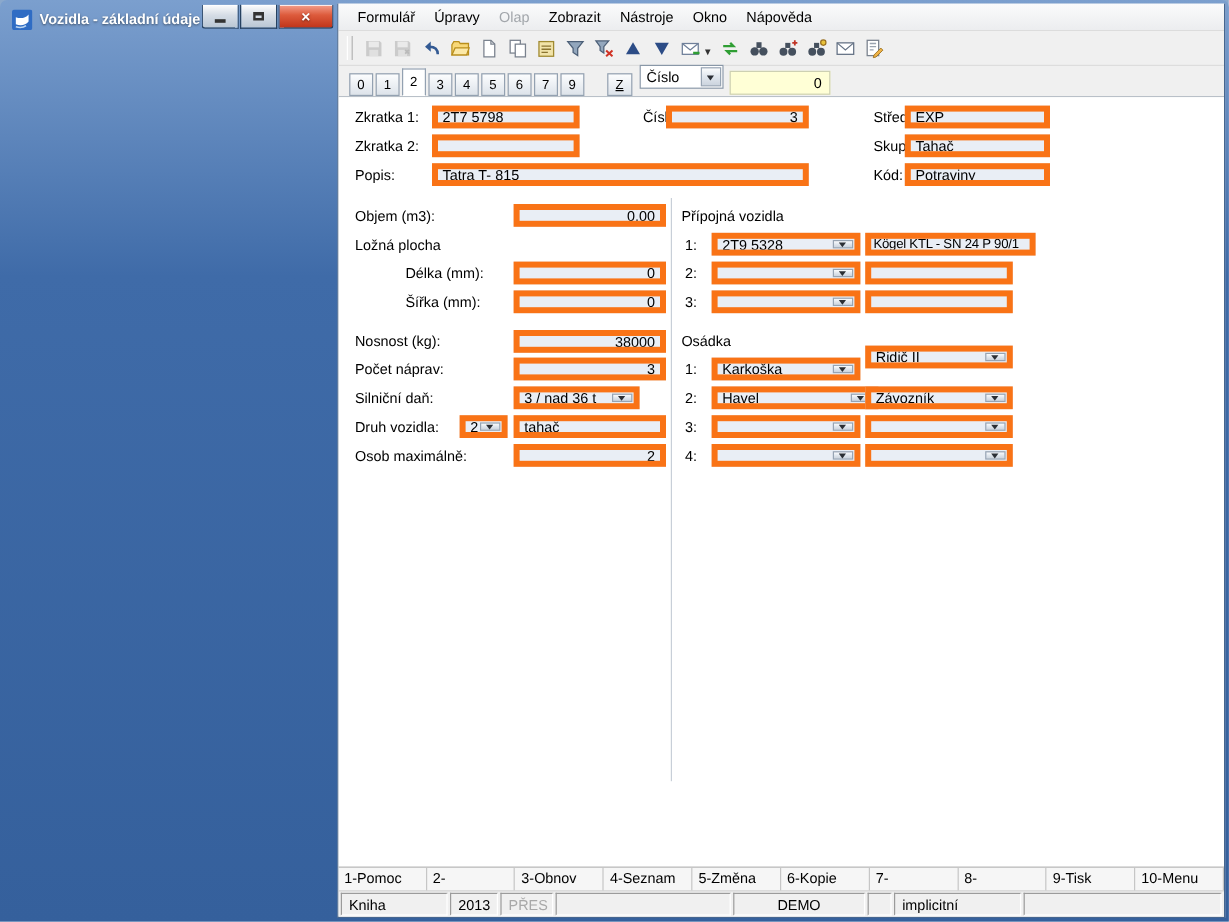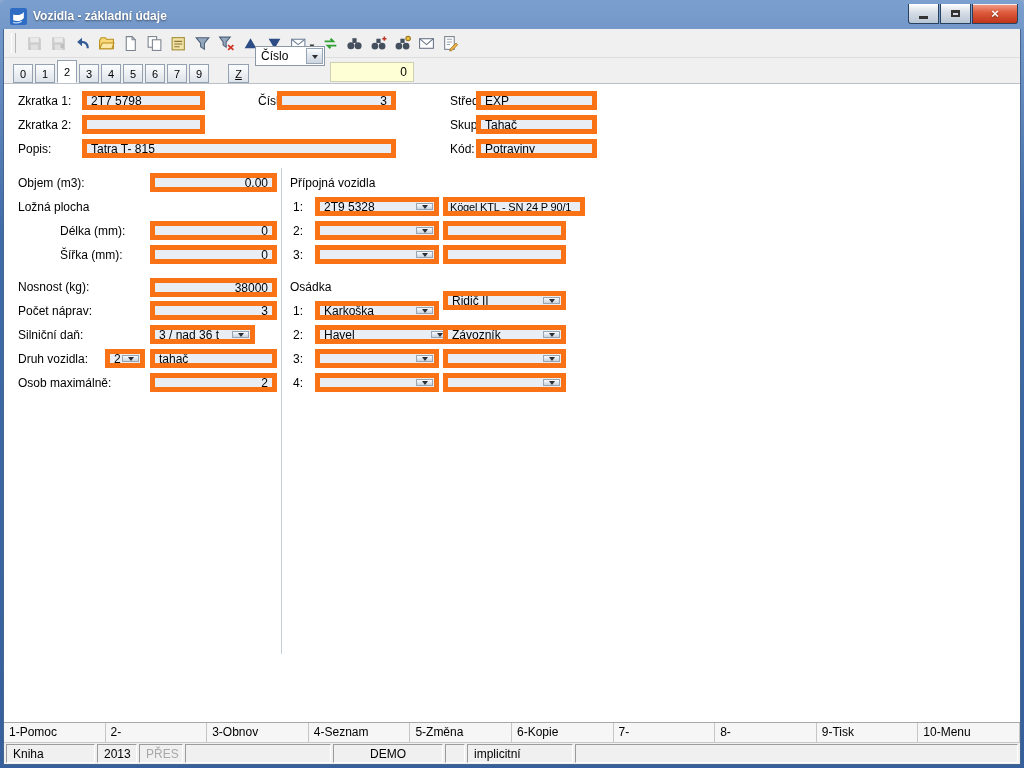--- a/index.html
+++ b/index.html
@@ -1,17 +1,17 @@
 <!DOCTYPE html>
 <html><head>
 <meta charset="utf-8">
 <style>
   html,body{margin:0;padding:0}
   body{width:1024px;height:768px;overflow:hidden;font-family:"Liberation Sans",sans-serif;font-size:12px;color:#000;background:#8aa8cc}
-  .window{position:absolute;inset:0;background:linear-gradient(#7b9fce,#3f6ba8 30%,#35609c);padding:3px;display:flex;flex-direction:column;box-sizing:border-box;border-radius:6px 6px 0 0}
+  .window{position:absolute;inset:0;background:linear-gradient(#7b9fce,#3f6ba8 30%,#35609c);padding:3px;display:flex;box-sizing:border-box;border-radius:6px 6px 0 0}
   .titlebar{height:26px;display:flex;align-items:center;padding:0 3px 0 7px;color:#fff;font-weight:bold;text-shadow:0 1px 2px rgba(0,0,0,.5)}
   .appicon{width:17px;height:17px;margin-right:6px;display:flex}
   .titletext{flex:1;font-size:12px;white-space:nowrap;overflow:hidden}
   .winbtns{display:flex;align-items:flex-start;margin-top:-4px}
   .wbtn{height:19px;border:1px solid #27415f;border-top:none;display:flex;align-items:center;justify-content:center;margin-left:1px;background:linear-gradient(#fdfdfd,#d6dde6 45%,#b9c6d4);box-shadow:inset 0 1px 0 rgba(255,255,255,.8)}
   .wbtn.min,.wbtn.max{width:29px}
   .wbtn.min{border-radius:0 0 0 3px}
   .wbtn.close{width:44px;background:linear-gradient(#f4a08d,#dd5b3c 45%,#c0341a);color:#fff;font-weight:bold;font-size:13px;border-radius:0 0 3px 0}
   .glyph-min{width:9px;height:3px;background:#333;margin-top:8px}
   .glyph-max{width:9px;height:7px;border:2px solid #333;box-sizing:border-box;border-top-width:3px}
@@ -23,21 +23,21 @@
   .grip{width:3px;height:20px;border-left:1px solid #ffffff;border-right:1px solid #b5b5b5;margin:0 6px 0 3px}
   .tbtn{width:22px;height:22px;display:flex;align-items:center;justify-content:center;margin:0 1px}
   .tbtn.disabled{opacity:.45;filter:grayscale(1)}
   .tbdd{font-size:8px;color:#333;margin:6px 3px 0 -2px}
   .prehledbar{height:37px;display:flex;align-items:center;background:#f0f0f0;border-bottom:1px solid #d5d5d5;padding-left:4px}
   .prehled-btn{width:52px;height:34px;display:flex;flex-direction:column;align-items:center;justify-content:center;font-size:11px;gap:1px}
   .tabstrip{height:25px;display:flex;align-items:flex-end;background:#f0f0f0;padding:0 0 0 9px;border-bottom:1px solid #b9c0c8}
   .tab{width:20px;height:19px;line-height:18px;text-align:center;font-size:11px;border:1px solid #93a1b1;background:linear-gradient(#fcfdfe,#dde3ea);margin-right:2px;box-sizing:border-box}
   .tab.active{height:23px;line-height:22px;background:#ffffff;border-bottom-color:#fff}
   .zbtn{width:21px;height:19px;line-height:18px;text-align:center;font-size:11px;border:1px solid #93a1b1;background:linear-gradient(#fcfdfe,#dde3ea);margin-left:17px;box-sizing:border-box;text-decoration:underline}
-  .cislo-combo{position:relative;margin-left:6px;margin-bottom:17px;width:70px;height:20px;background:#fff;border:1px solid #8a98a8;display:flex;align-items:center;padding:0 18px 0 5px;box-sizing:border-box}
+  .cislo-combo{position:relative;margin-left:6px;margin-bottom:6px;width:70px;height:20px;background:#fff;border:1px solid #8a98a8;display:flex;align-items:center;padding:0 18px 0 5px;box-sizing:border-box}
   .filter-value{margin-left:5px;margin-bottom:1px;width:84px;height:20px;background:#ffffd6;border:1px solid #cdd0b2;display:flex;align-items:center;justify-content:flex-end;padding:0 6px;box-sizing:border-box}
   .formarea{flex:1;position:relative;background:#ffffff;overflow:hidden}
   .lbl{position:absolute;white-space:nowrap}
   .gtitle{position:absolute;white-space:nowrap}
   .field{position:absolute;height:19px;background:#e9eef5;border:5px solid #f97316;box-sizing:border-box;display:flex;align-items:center;padding:0 4px;overflow:hidden;white-space:nowrap}
   .field.num{justify-content:flex-end}
   .field.tight{font-size:11px;letter-spacing:-.2px;padding:0 2px}
   .combo{padding-right:19px}
   .ddbtn{position:absolute;right:1px;top:1px;bottom:1px;width:15px;background:linear-gradient(#fbfcfd,#e2e8ef 45%,#ccd4de);border:1px solid #97a4b3;display:flex;align-items:center;justify-content:center}
   .ddbtn::after{content:"";border:3px solid transparent;border-top:4px solid #2b2f35;margin-top:4px}
@@ -72,20 +72,29 @@
           <span class="glyph-max"></span>
         </span>
       <span class="wbtn close">
           <span>×</span>
         </span>
     </span>
   </div>
 
   <div class="client">
 
+    <div class="menubar">
+      <span class="menuitem">Formulář</span>
+      <span class="menuitem">Úpravy</span>
+      <span class="menuitem disabled">Olap</span>
+      <span class="menuitem">Zobrazit</span>
+      <span class="menuitem">Nástroje</span>
+      <span class="menuitem">Okno</span>
+      <span class="menuitem">Nápověda</span>
+    </div>
 
     <div class="toolbar">
       <span class="grip"></span>
       <span class="tbtn disabled">
         <svg width="17" height="17" viewBox="0 0 16 16">
             <path d="M2 2h10.5L14 3.5V14H2z" fill="#97a1ad"></path>
             <rect x="4" y="2.5" width="8" height="4.5" fill="#e0e4e9"></rect>
             <rect x="4.5" y="9" width="7" height="5" fill="#c9ced6"></rect>
           </svg>
       </span>

